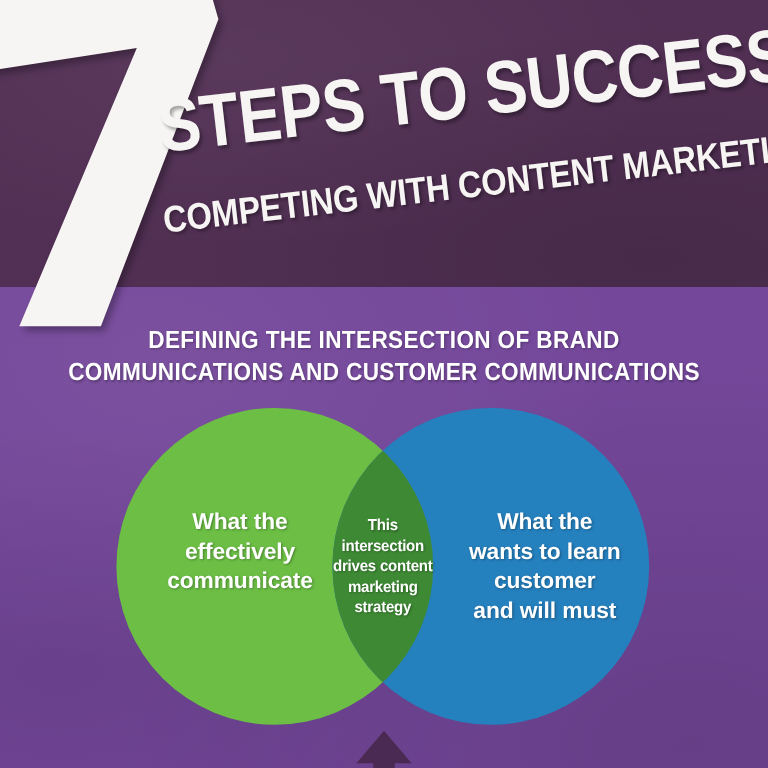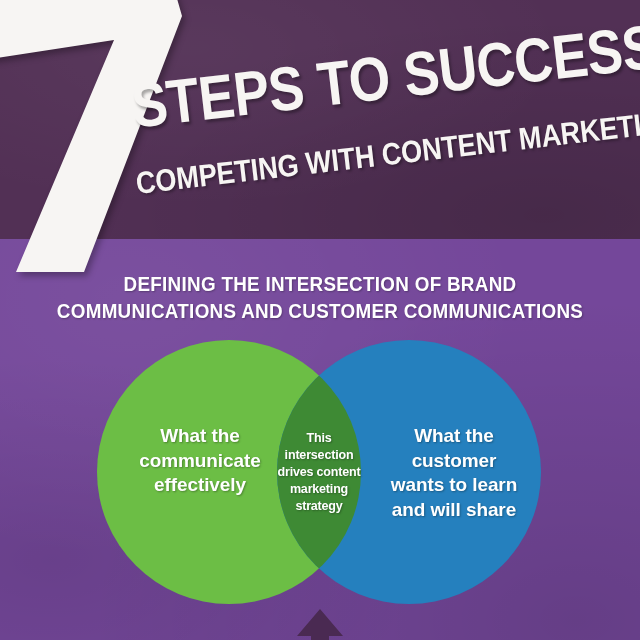--- a/index.html
+++ b/index.html
@@ -192,32 +192,32 @@
       <circle id="venn-circle-right" cx="409" cy="472" r="132" fill="#2580BE"></circle>
       <g clip-path="url(#clip-left)">
         <circle id="venn-lens" cx="409" cy="472" r="132" fill="#3E8A34"></circle>
       </g>
       <polygon id="venn-arrow" fill="#4A2A52" points="320,609 343,636 329,636 329,660 311,660 311,636 297,636"></polygon>
     </svg>
   </div>
 
   <div class="venn-label label-left">
     <div>What the</div>
+    <div>effectively</div>
     <div>communicate</div>
-    <div>effectively</div>
   </div>
 
   <div class="venn-label label-center">
     <div>This</div>
     <div>intersection</div>
     <div>drives content</div>
     <div>marketing</div>
     <div>strategy</div>
   </div>
 
   <div class="venn-label label-right">
     <div>What the</div>
+    <div>wants to learn</div>
     <div>customer</div>
-    <div>wants to learn</div>
-    <div>and will share</div>
+    <div>and will must</div>
   </div>
 
 </div>
 
 </body></html>

